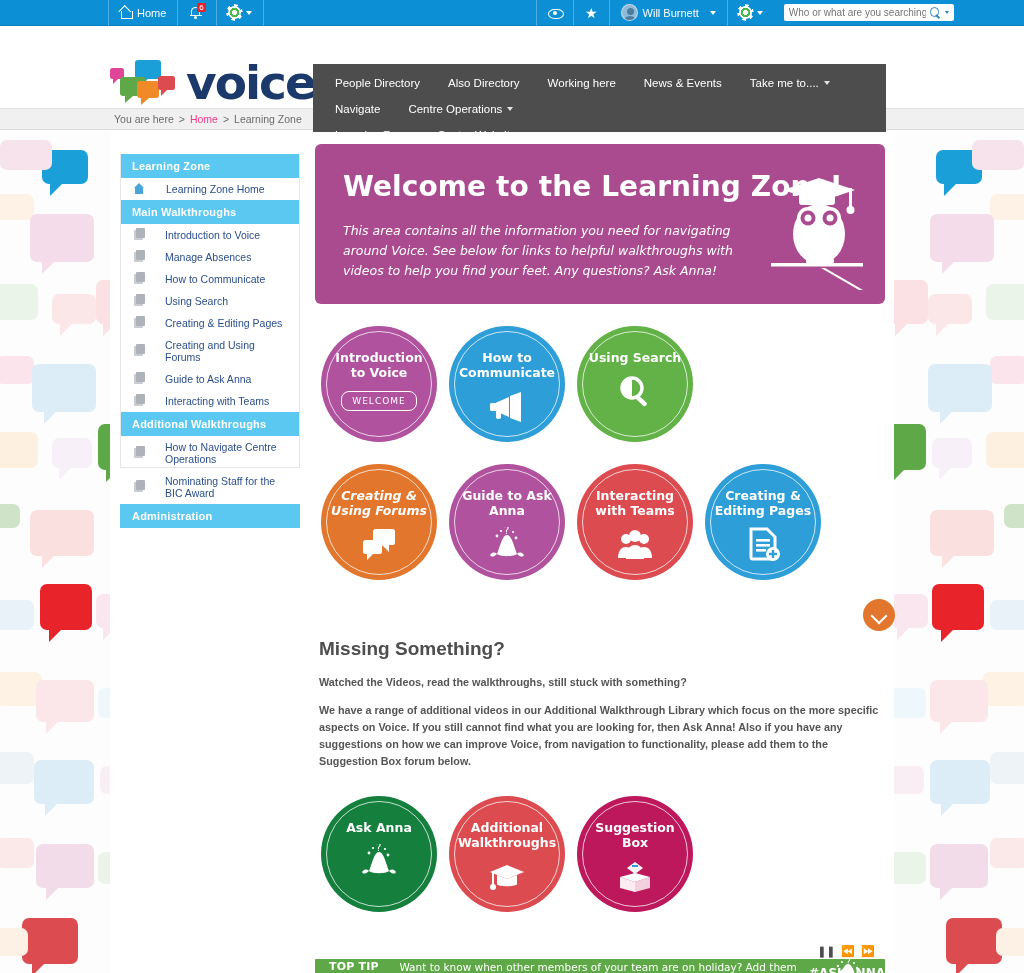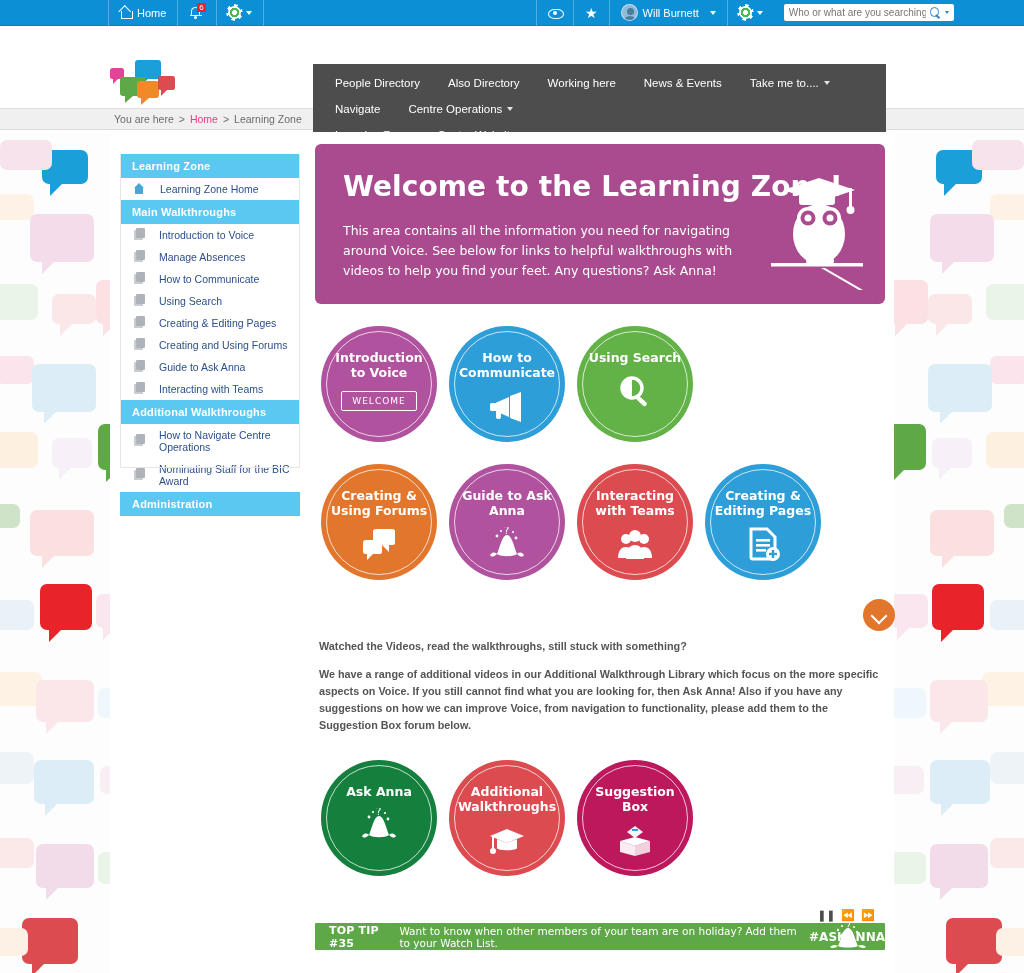--- a/index.html
+++ b/index.html
@@ -132,21 +132,21 @@
     background: #fff;
   }
 
   
   #sidebar { position: absolute; left: 10px; top: 22px; width: 180px; }
   .side-head {
     background: #5ac8f0; color: #fff; font-size: 11px; font-weight: bold;
     padding: 6px 12px; letter-spacing: .2px;
   }
   .side-link {
-    display: flex; align-items: center; gap: 16px; padding: 5px 10px 5px 14px;
+    display: flex; align-items: center; gap: 22px; padding: 5px 10px 5px 14px;
     font-size: 10.5px; color: #2b4f8a; cursor: pointer;
   }
   .pg-ico {
     width: 9px; height: 10px; background: #c9ccd1; position: relative; flex: none;
     border-radius: 1px;
   }
   .pg-ico:before{content:"";position:absolute;left:2px;top:-2px;width:9px;height:10px;background:#aeb3ba;border-radius:1px;}
   .hm-ico { width: 10px; height: 10px; position: relative; flex: none; }
   .hm-ico:before{content:"";position:absolute;left:1px;top:4px;width:8px;height:6px;background:#4aa6d8;}
   .hm-ico:after{content:"";position:absolute;left:0;top:-1px;border-left:5px solid transparent;border-right:5px solid transparent;border-bottom:5px solid #4aa6d8;}
@@ -160,21 +160,21 @@
   #welcome {
     background: #ac4a8e; background: #ab4b8f; border-radius: 6px; height: 160px;
     position: relative; overflow: hidden; padding: 26px 30px 0 28px;
   }
   #welcome h1 {
     color: #fff; font-size: 28px; font-weight: bold; letter-spacing: .1px;
     font-family: "DejaVu Sans", sans-serif;
   }
   #welcome p {
     color: #fff; font-size: 12.5px; line-height: 20px; margin-top: 18px;
-    max-width: 400px; font-family: "DejaVu Sans", sans-serif;
+    max-width: 400px; font-family: "DejaVu Sans", sans-serif; font-style: italic;
   }
   #owl { position: absolute; right: 22px; top: 16px; width: 100px; height: 130px; }
 
   .circle-row { display: flex; gap: 12px; margin-top: 22px; padding-left: 6px; }
   .circle {
     width: 116px; height: 116px; border-radius: 50%; position: relative;
     display: flex; flex-direction: column; align-items: center;
     justify-content: flex-start; padding-top: 24px; cursor: pointer; flex: none;
   }
   .circle .ring {
@@ -184,21 +184,21 @@
   .circle .ctitle {
     color: #fff; font-size: 12.5px; font-weight: bold; text-align: center;
     line-height: 15px; font-family: "DejaVu Sans", sans-serif; z-index: 2;
     padding: 0 8px;
   }
   .circle .cicon {
     margin-top: 9px; width: 36px; height: 34px; position: relative; z-index: 2;
   }
   .welcome-badge {
     margin-top: 11px; border: 1.5px solid #fff; color: #fff; font-size: 9px;
-    letter-spacing: 1px; padding: 4px 10px; border-radius: 2px; z-index: 2;
+    letter-spacing: 1px; padding: 4px 10px; border-radius: 8px; z-index: 2;
     font-family: "DejaVu Sans", sans-serif;
   }
   #scrolldown {
     position: absolute; right: -10px; top: 455px; width: 32px; height: 32px;
     border-radius: 50%; background: #e2762c; cursor: pointer;
   }
   #scrolldown:after {
     content:""; position:absolute; left:10px; top:11px; width:10px;height:10px;
     border-right:2.2px solid #fff; border-bottom:2.2px solid #fff;
     transform: rotate(45deg);
@@ -300,20 +300,21 @@
           <polygon points="30,19 30,26 38,19" fill="#1b9fd8"></polygon>
           <rect x="10" y="17" width="26" height="19" rx="3" fill="#5fa847"></rect>
           <polygon points="15,36 15,43 23,36" fill="#5fa847"></polygon>
           <rect x="27" y="21" width="22" height="17" rx="3" fill="#f08a28"></rect>
           <polygon points="31,38 31,45 39,38" fill="#f08a28"></polygon>
           <rect x="48" y="16" width="17" height="14" rx="2.5" fill="#dc4b50"></rect>
           <polygon points="51,30 51,36 57,30" fill="#dc4b50"></polygon>
         </g>
       </svg>
     </div>
+    <div class="wordmark">voice</div>
   </div>
 
   <div id="nav">
     <div class="nav-row">
       <div class="nav-item">
         <span>People Directory</span>
       </div>
       <div class="nav-item">
         <span>Also Directory</span>
       </div>
@@ -575,21 +576,21 @@
           <div class="ring"></div>
           <div class="ctitle">Using Search</div>
           <div class="cicon"><svg width="36" height="34" viewBox="0 0 36 34" fill="#fff">
               <circle cx="15" cy="14" r="10" fill="none" stroke="#fff" stroke-width="3.4"></circle>
               <path d="M15 5 A9 9 0 0 0 15 23 Z"></path>
               <rect x="21" y="21" width="13" height="4.4" rx="2" transform="rotate(42 21 21)"></rect>
             </svg></div>
         </div>
       </div>
     <div class="circle-row" id="row2">
-        <div class="circle" style="background: rgb(226, 118, 44);">
+        <div class="circle" style="background: rgb(226, 118, 44); font-style: italic;">
           <div class="ring"></div>
           <div class="ctitle">Creating &amp; Using Forums</div>
           <div class="cicon"><svg width="36" height="34" viewBox="0 0 36 34" fill="#fff">
               <rect x="12" y="2" width="22" height="16" rx="2.5"></rect>
               <polygon points="28,18 28,25 21,18"></polygon>
               <rect x="2" y="13" width="19" height="14" rx="2.5"></rect>
               <polygon points="6,27 6,33 12,27"></polygon>
             </svg></div>
         </div>
         <div class="circle" style="background: rgb(176, 82, 158);">
@@ -629,20 +630,21 @@
               <circle cx="28" cy="27" r="7" fill="#fff"></circle>
               <rect x="24" y="25.8" width="8" height="2.4" fill="#2d9ed8"></rect>
               <rect x="26.8" y="23" width="2.4" height="8" fill="#2d9ed8"></rect>
             </svg></div>
         </div>
       </div>
 
     <div id="scrolldown"></div>
 
     <div id="missing">
+      <h2>Missing Something?</h2>
       <p class="lead">Watched the Videos, read the walkthroughs, still stuck with something?</p>
       <p>We have a range of additional videos in our Additional Walkthrough Library which focus on the more specific aspects on Voice. If you still cannot find what you are looking for, then Ask Anna! Also if you have any suggestions on how we can improve Voice, from navigation to functionality, please add them to the Suggestion Box forum below.</p>
     </div>
 
     <div class="circle-row" id="row3" style="margin-top:26px">
         <div class="circle" style="background: #15803d;">
           <div class="ring"></div>
           <div class="ctitle">Ask Anna</div>
           <div class="cicon"><svg width="36" height="34" viewBox="0 0 36 34" fill="#fff">
               <path d="M18 8 C13 8 11 20 8 27 C12 30 24 30 28 27 C25 20 23 8 18 8 Z"></path>

